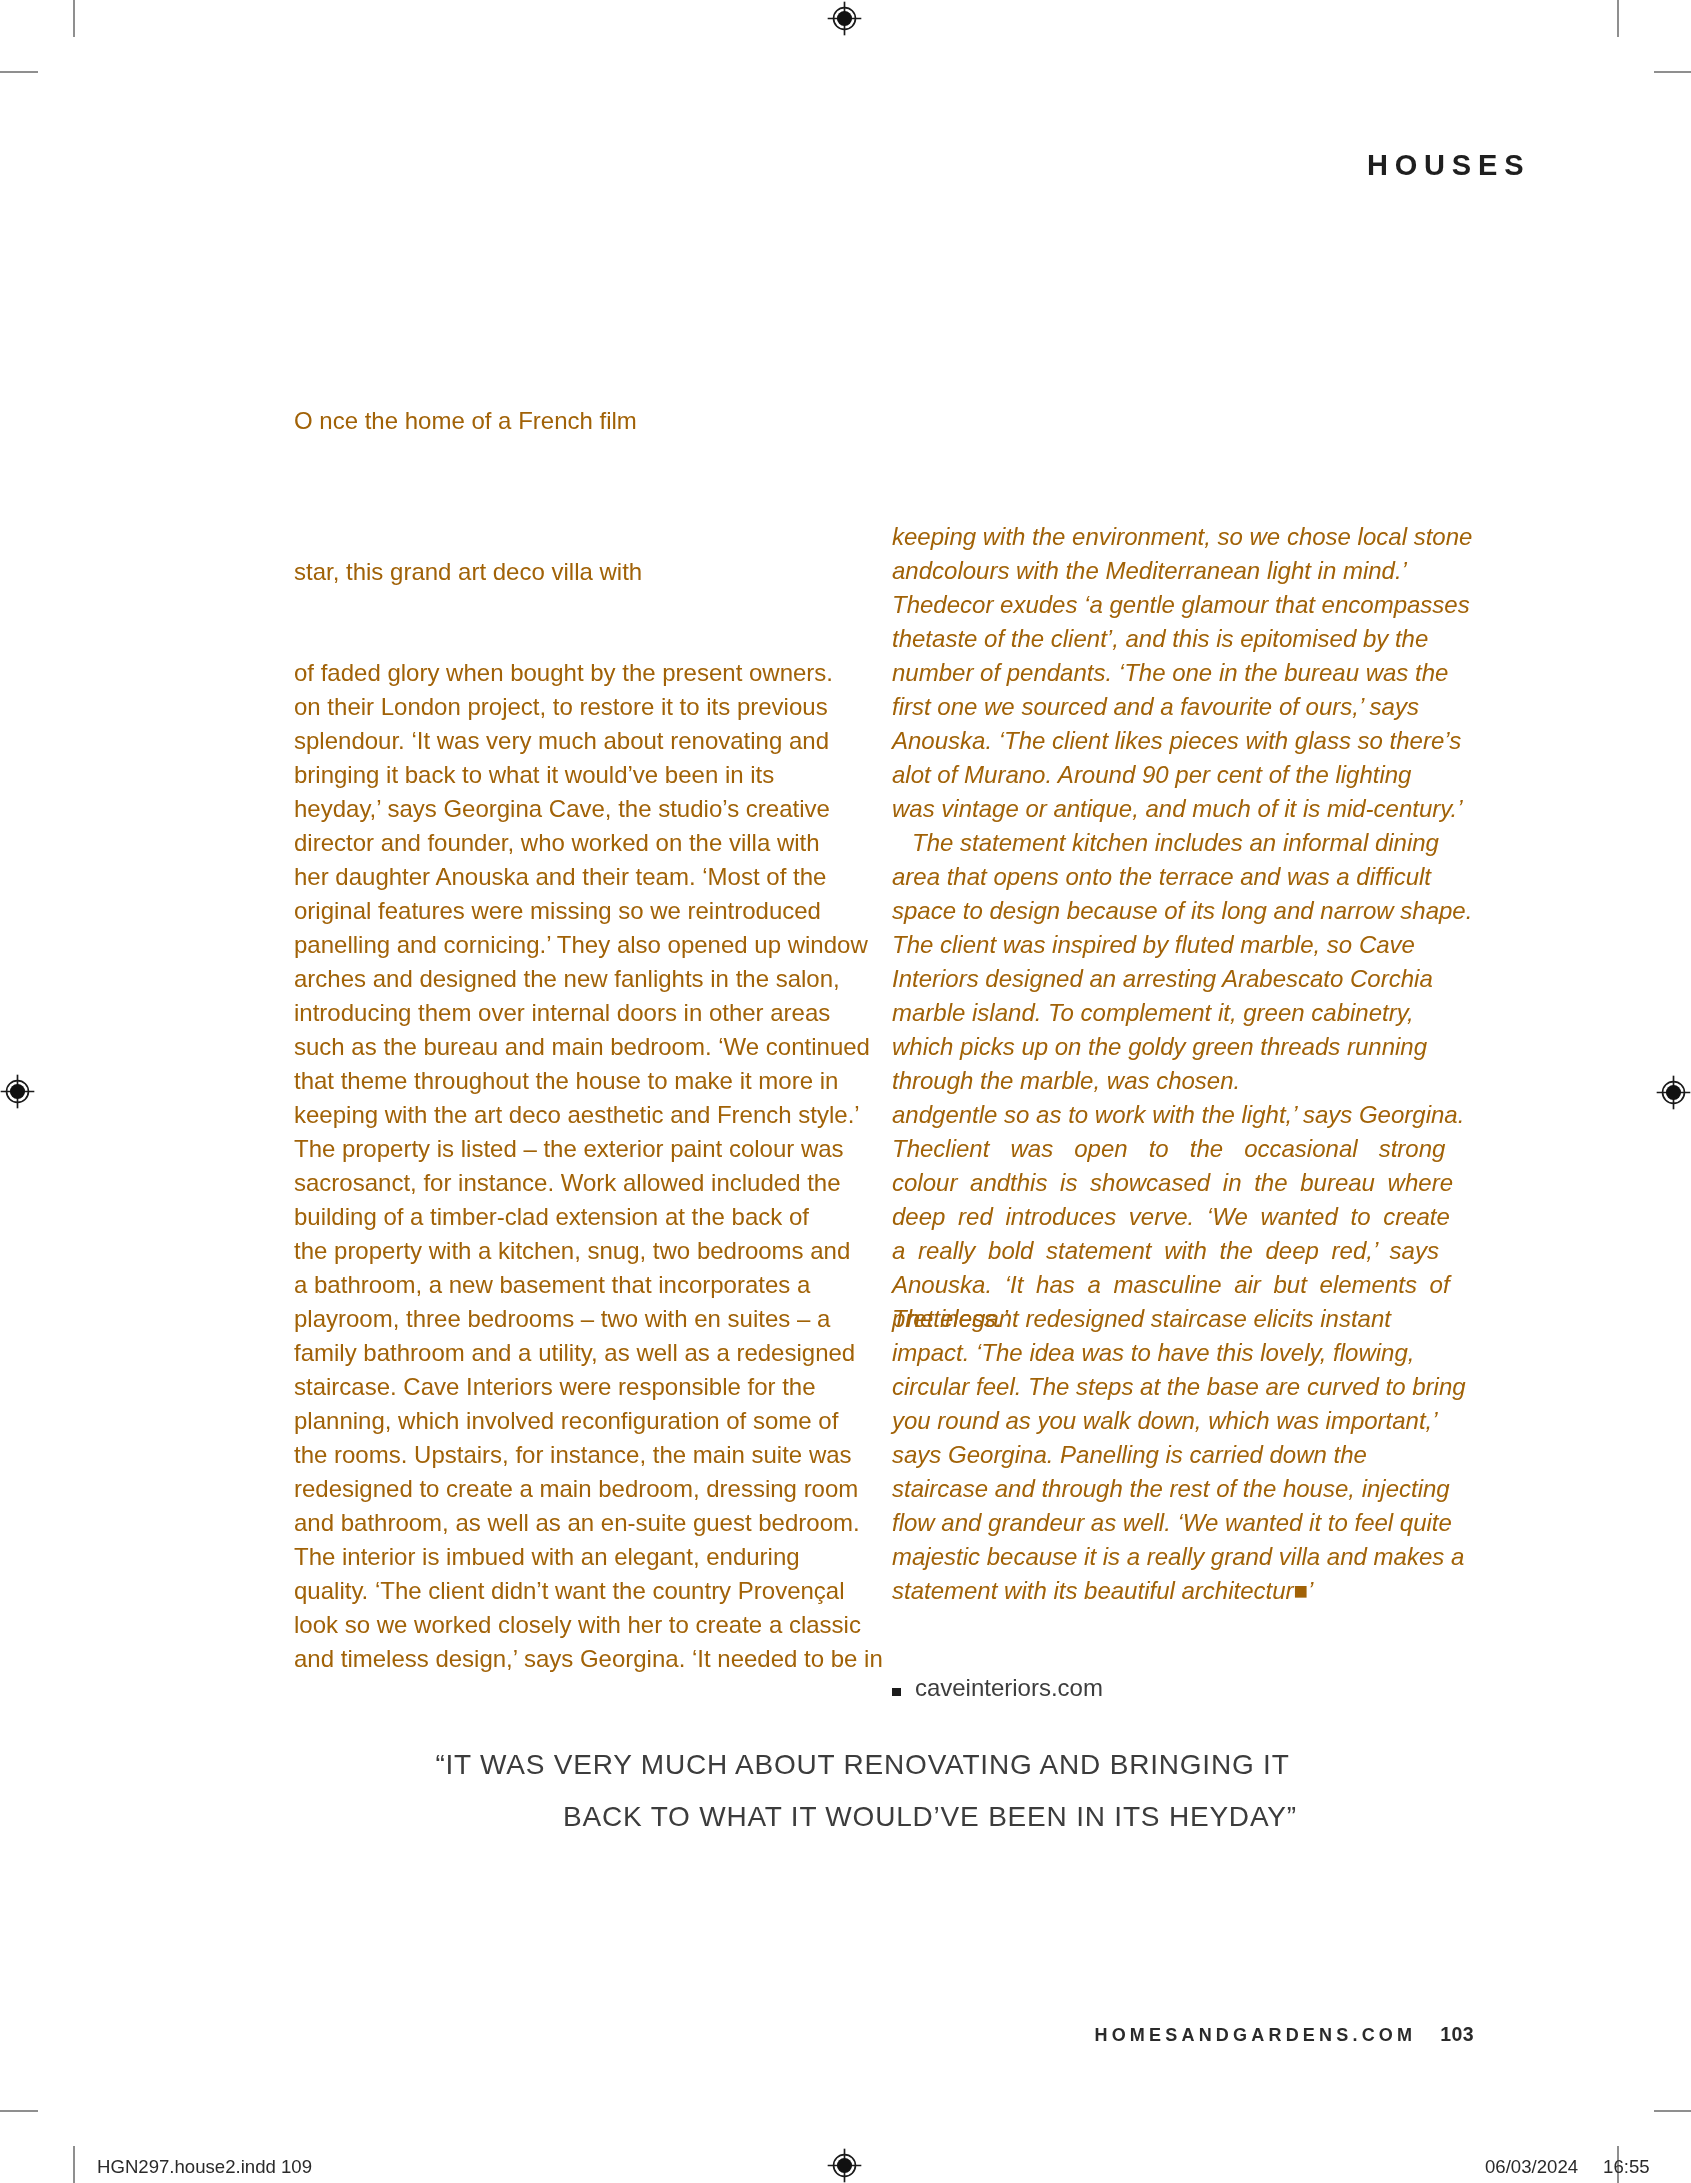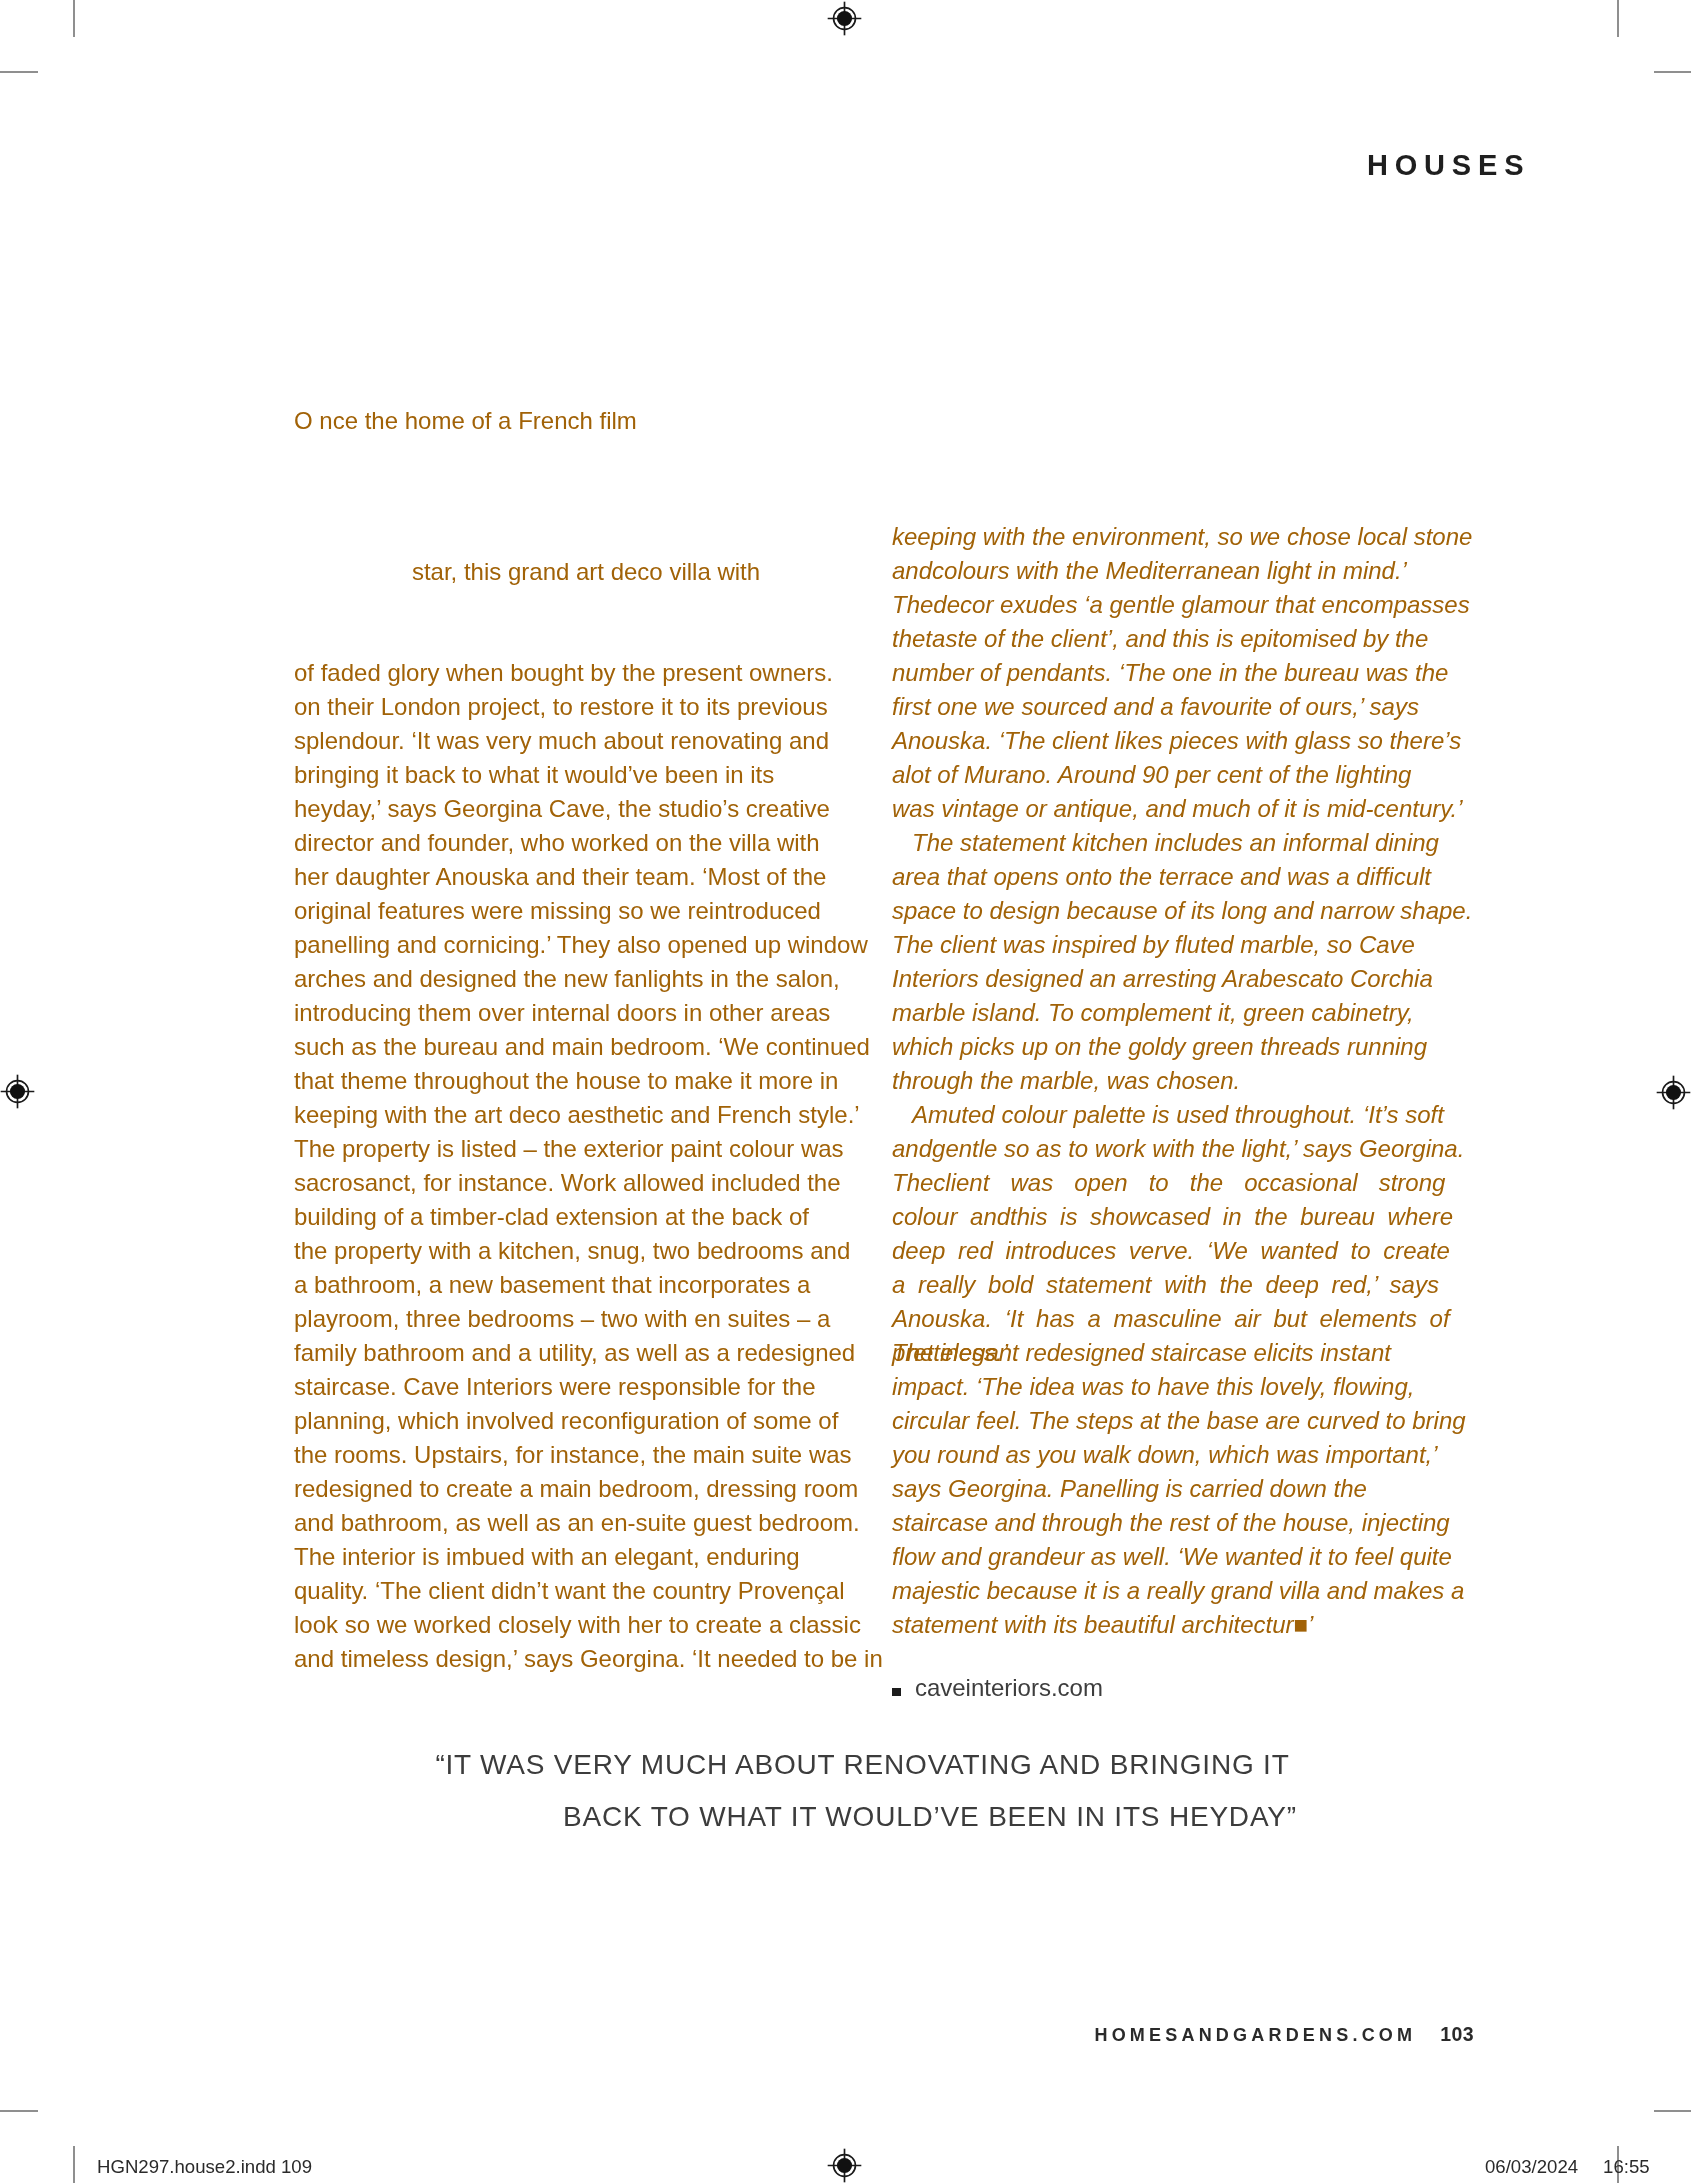--- a/index.html
+++ b/index.html
@@ -16,21 +16,21 @@
   .regmark{position:absolute;width:37px;height:37px;}
   
   .kicker{
     position:absolute;left:1367px;top:149px;
     font-size:29px;font-weight:700;letter-spacing:6.8px;color:#1f1f1f;
     white-space:nowrap;
   }
   
   .bodytext{font-size:24px;color:#a16207;line-height:34px;}
   .intro1{position:absolute;left:294px;top:404px;white-space:nowrap;}
-  .intro2{position:absolute;left:294px;top:555px;width:584px;text-align:center;white-space:nowrap;}
+  .intro2{position:absolute;left:294px;top:555px;width:584px;text-align:left;white-space:nowrap;}
   .col{position:absolute;}
   .col-left{left:294px;top:656px;width:584px;}
   .col-right{left:892px;top:520px;width:572px;font-style:italic;}
   .line{position:relative;height:34px;line-height:34px;white-space:nowrap;}
   .line .overlay{position:absolute;left:0;top:0;}
   .line.indent{text-indent:20px;}
   .line.wide{word-spacing:14.4px;}
   .line.wide2{word-spacing:6px;}
   
   .linkrow{position:absolute;left:892px;top:1671px;font-size:24px;color:#3d3d3d;line-height:34px;white-space:nowrap;}
@@ -190,21 +190,20 @@
     <div class="line"><span class="overlay"></span><span class="txt">The client was inspired by fluted marble, so Cave</span></div>
 
     <div class="line"><span class="overlay"></span><span class="txt">Interiors designed an arresting Arabescato Corchia</span></div>
 
     <div class="line"><span class="overlay"></span><span class="txt">marble island. To complement it, green cabinetry,</span></div>
 
     <div class="line"><span class="overlay"></span><span class="txt">which picks up on the goldy green threads running</span></div>
 
     <div class="line"><span class="overlay"></span><span class="txt">through the marble, was chosen.</span></div>
 
-    <div class="line indent"><span class="overlay"></span><span class="txt">Amuted colour palette is used throughout. ‘It’s soft</span></div>
 
     <div class="line"><span class="overlay"></span><span class="txt">andgentle so as to work with the light,’ says Georgina.</span></div>
 
     <div class="line wide"><span class="overlay"></span><span class="txt">Theclient was open to the occasional strong</span></div>
 
     <div class="line wide2"><span class="overlay"></span><span class="txt">colour andthis is showcased in the bureau where</span></div>
 
     <div class="line wide2"><span class="overlay"></span><span class="txt">deep red introduces verve. ‘We wanted to create</span></div>
 
     <div class="line wide2"><span class="overlay"></span><span class="txt">a really bold statement with the deep red,’ says</span></div>

